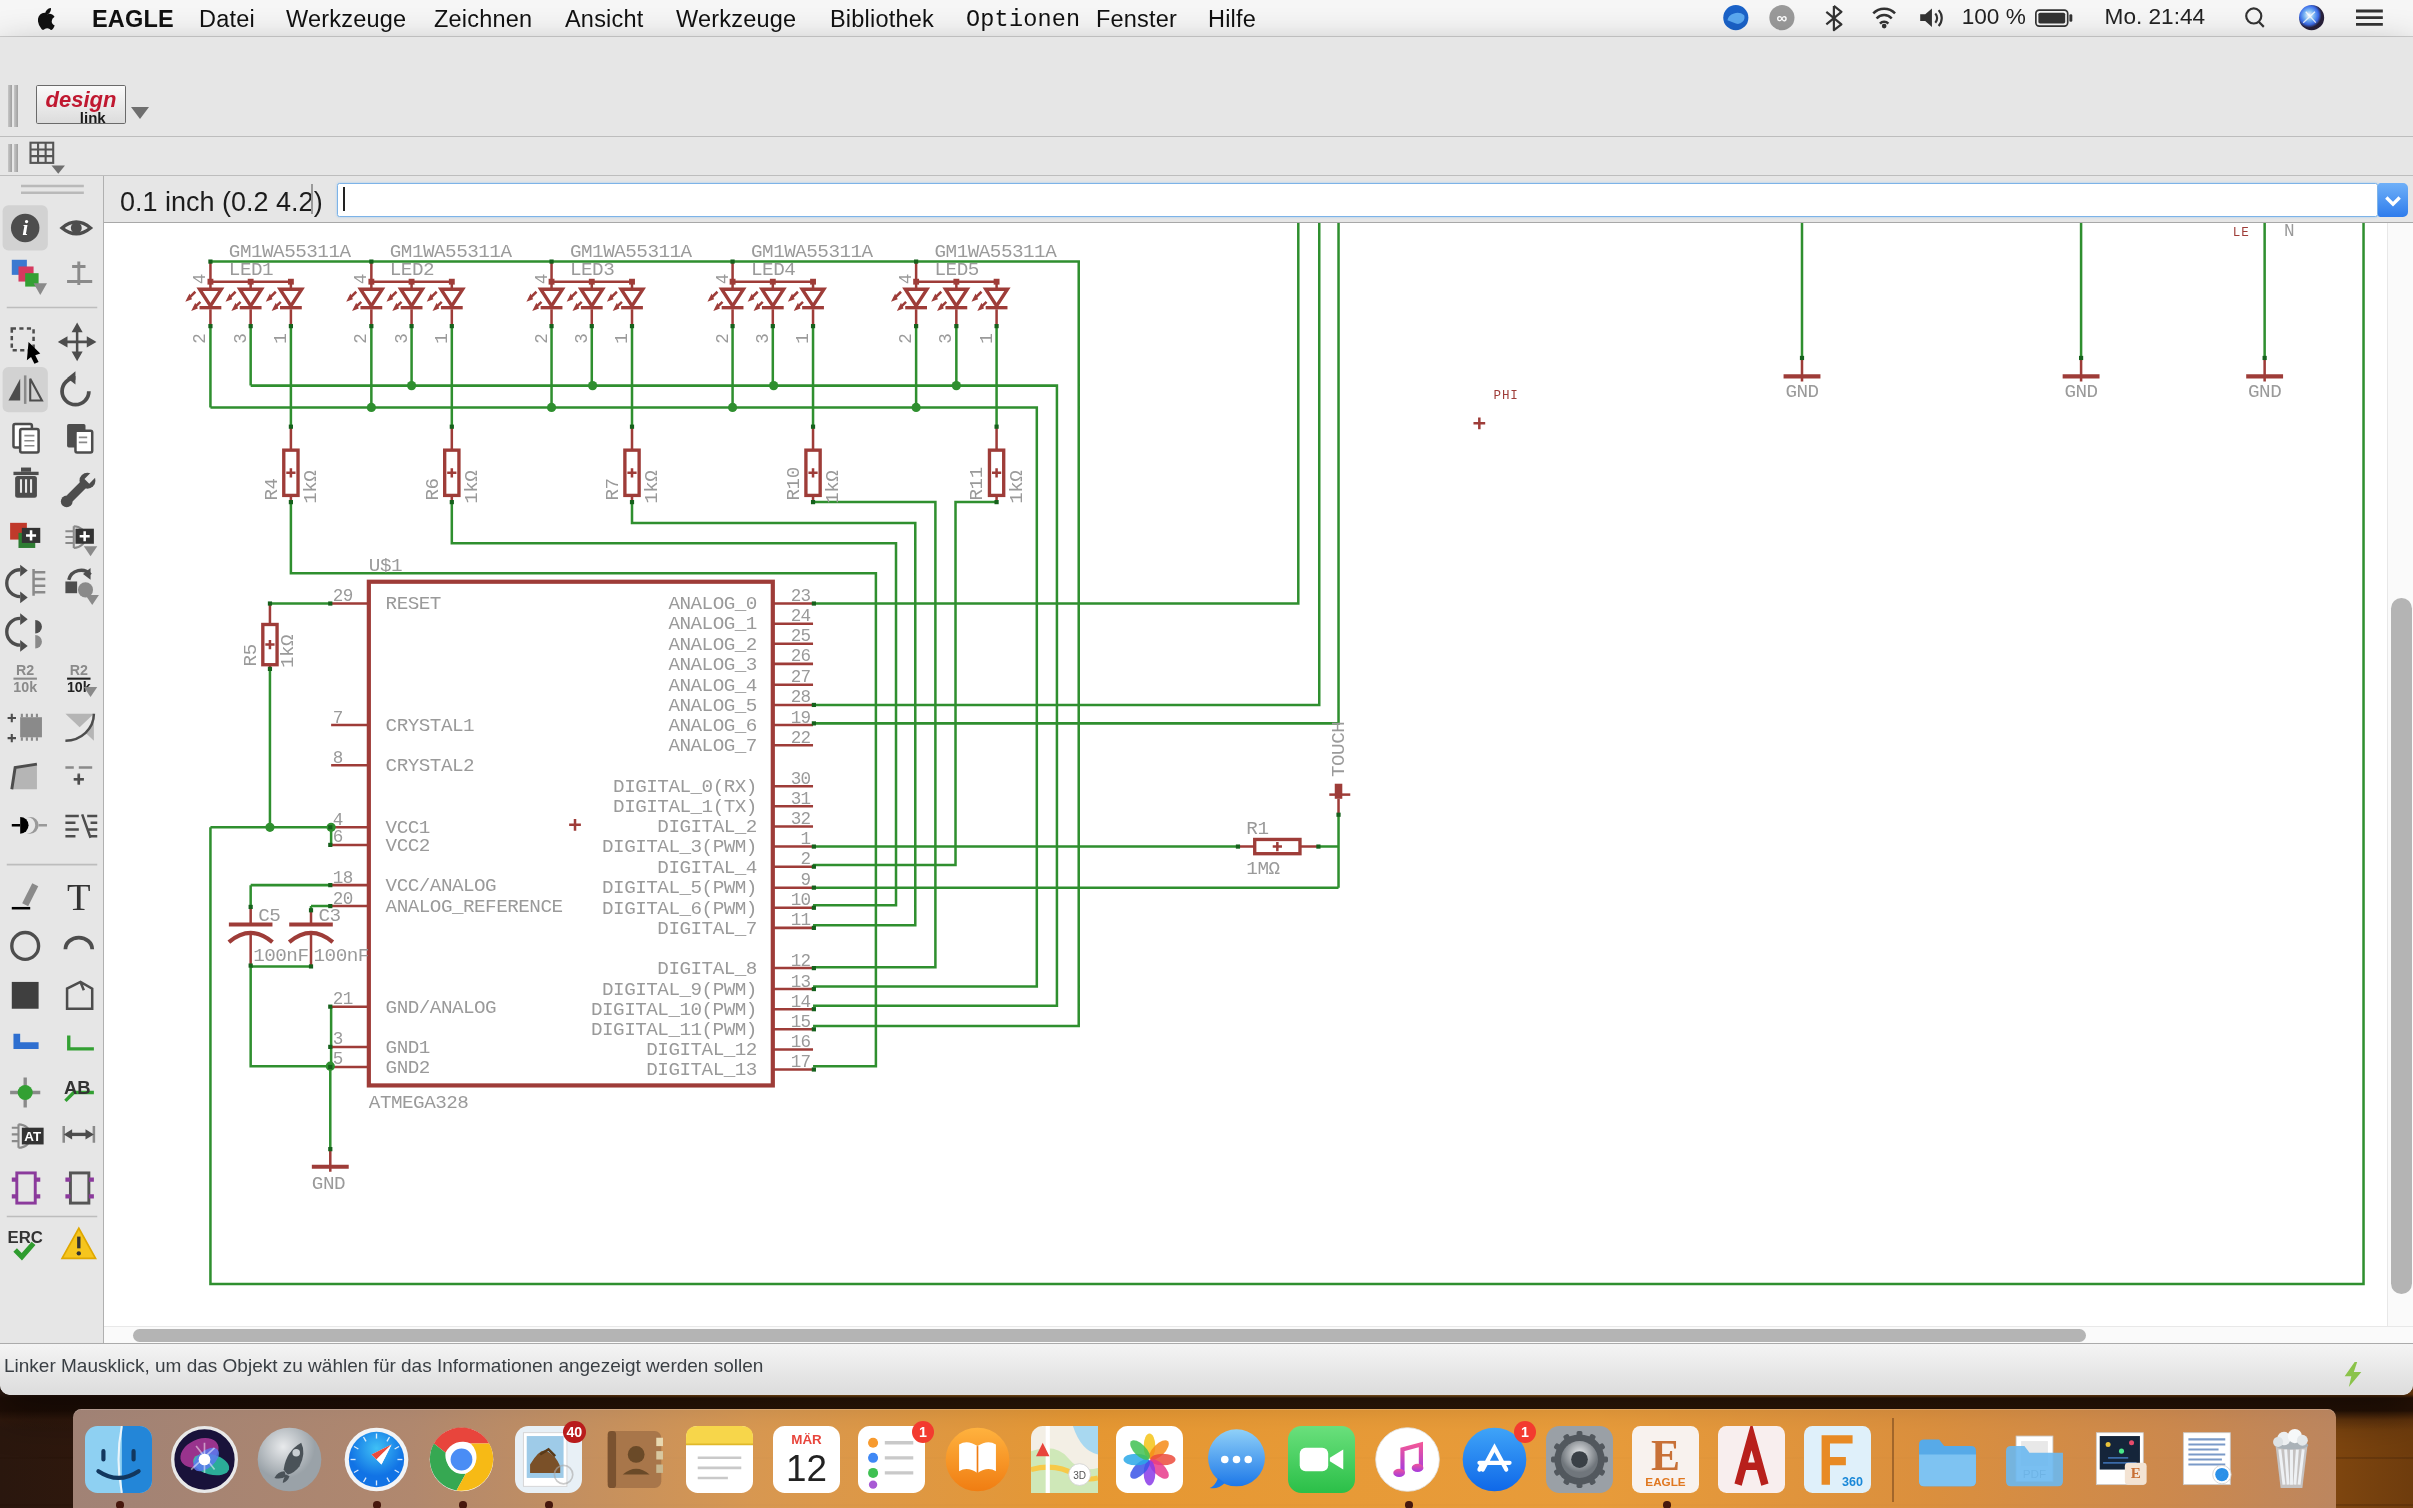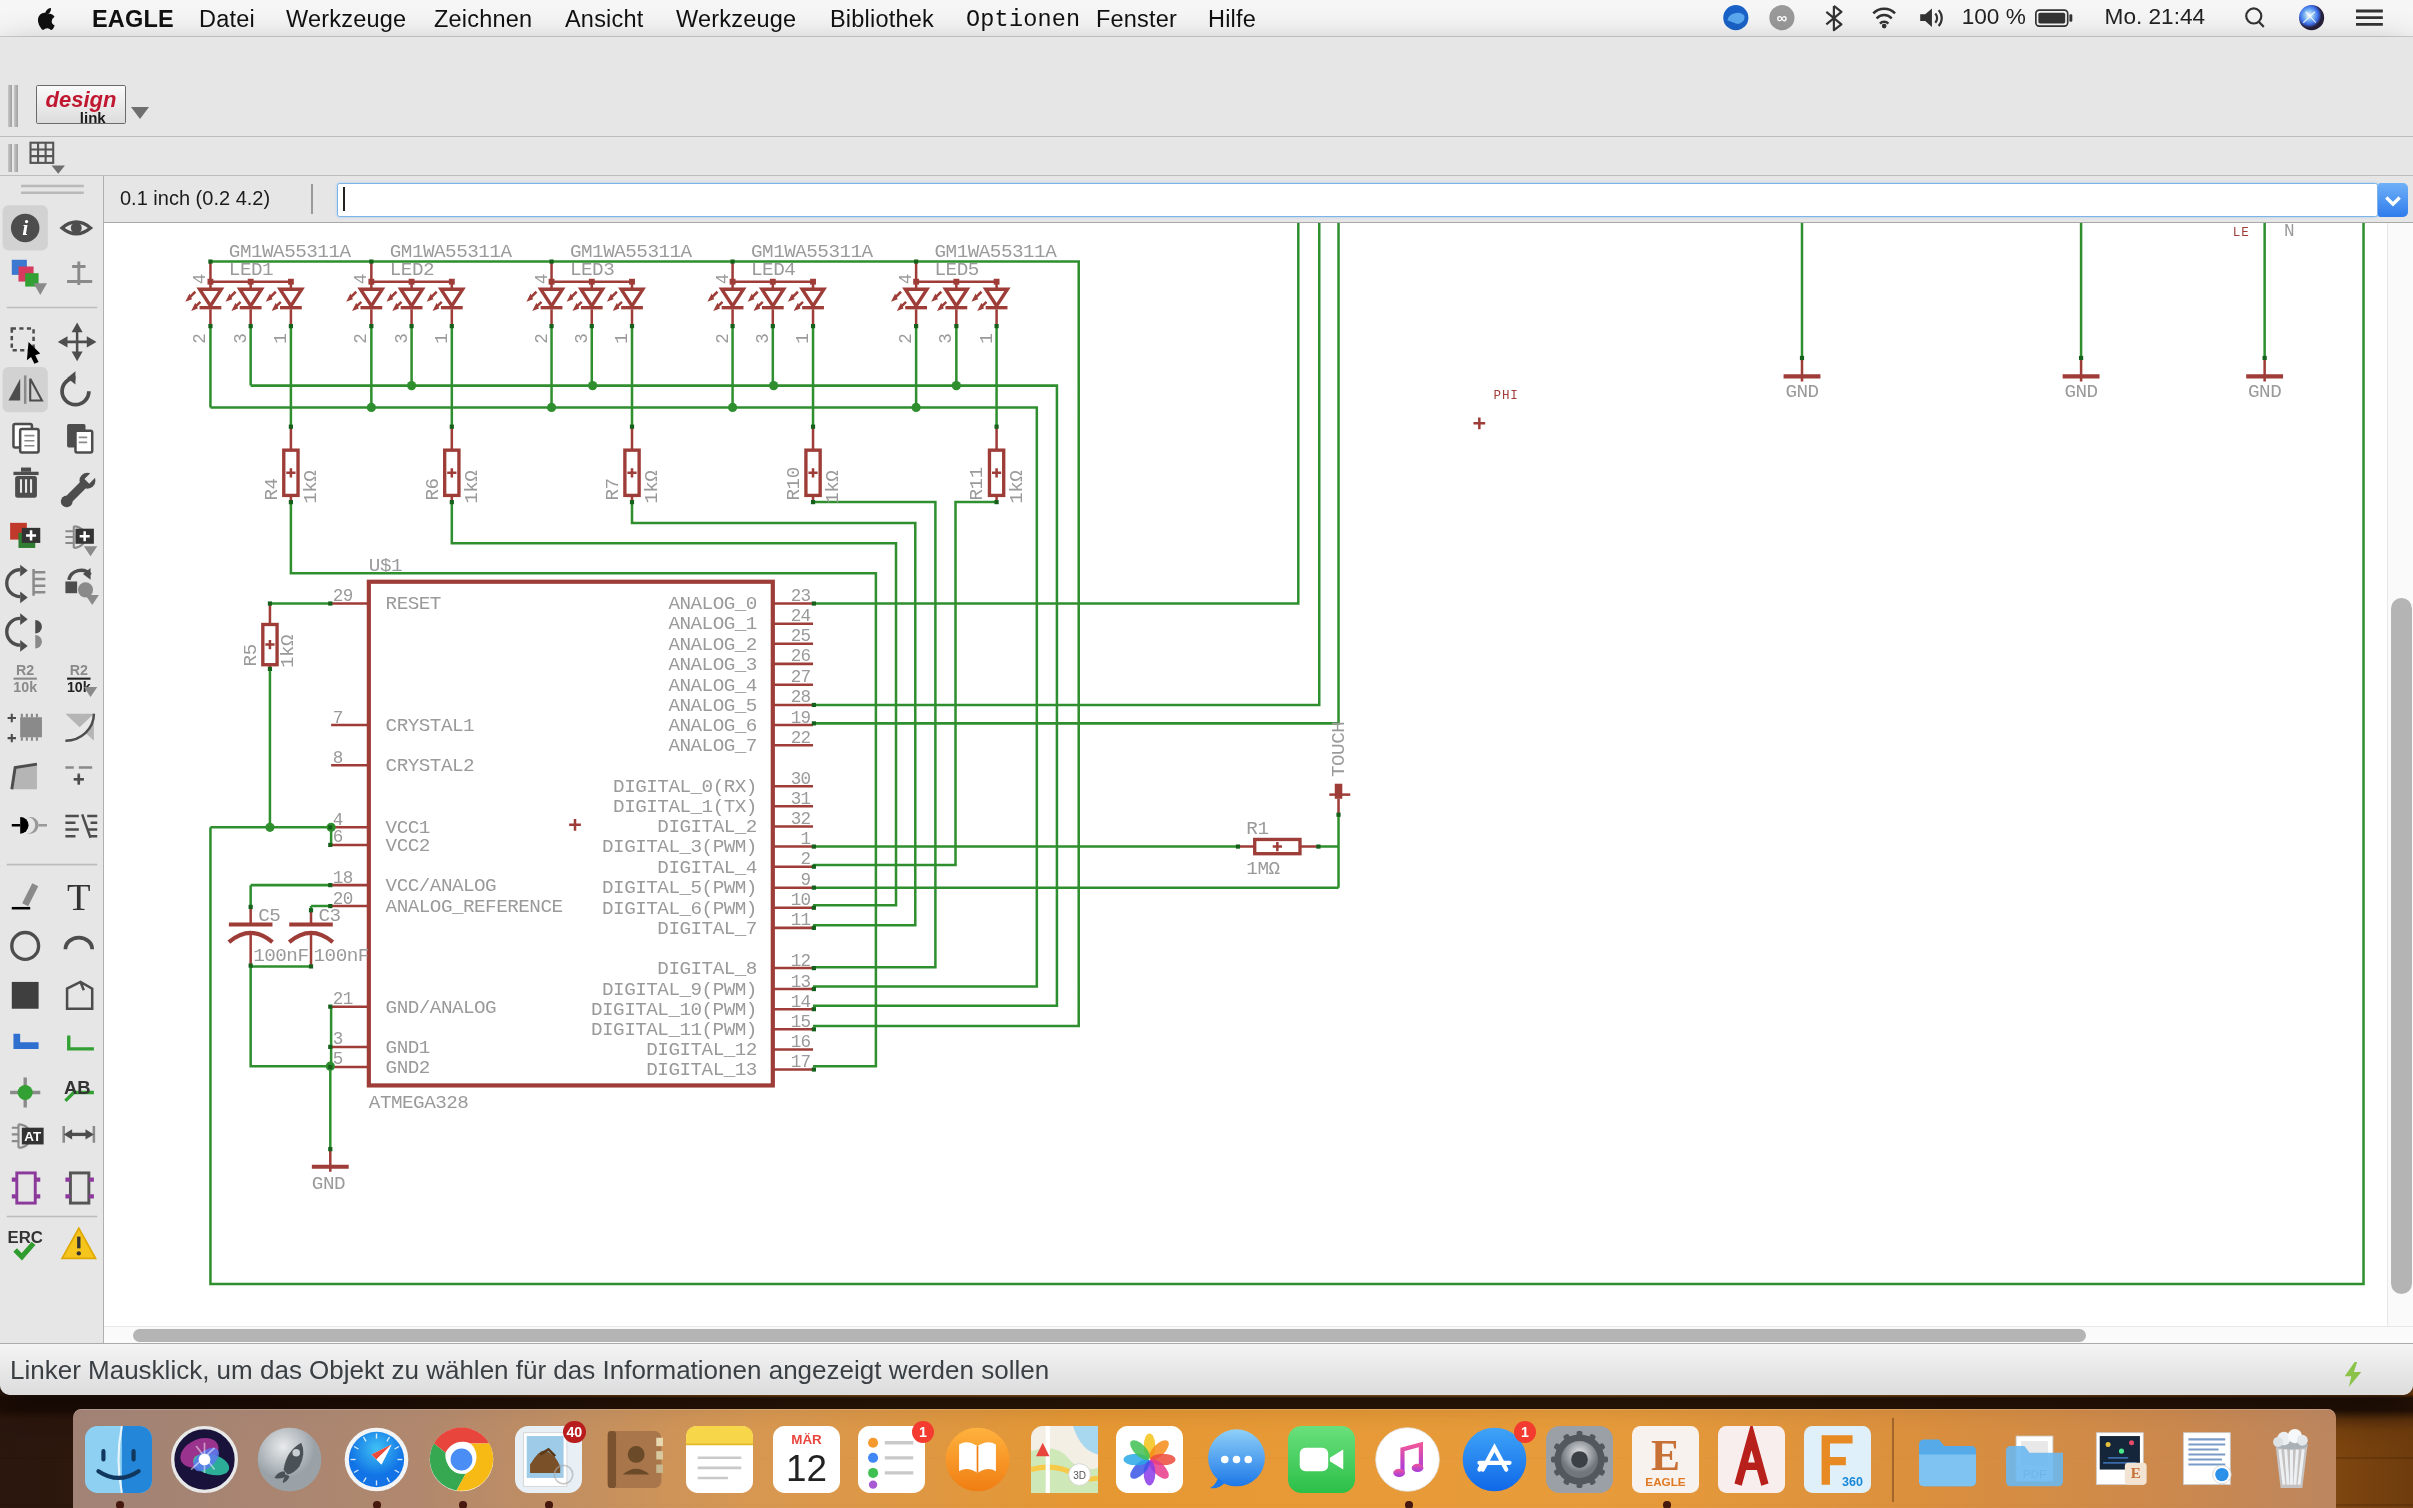--- a/index.html
+++ b/index.html
@@ -15,21 +15,21 @@
 #tb1{position:absolute;left:0;top:38px;width:2413px;height:62px;background:#e6e6e6;border-bottom:0.8px solid #bdbdbd}
 #tb2{position:absolute;left:0;top:100px;width:2413px;height:39px;background:#e6e6e6;border-bottom:0.8px solid #bdbdbd}
 #tb3{position:absolute;left:104px;top:139px;width:2310px;height:47px;background:#e6e6e6;border-bottom:0.8px solid #a8a8a8}
 #palette{position:absolute;left:0;top:139px;width:104px;height:1167px;background:#e6e6e6;border-right:0.8px solid #b0b0b0}
 #canvas{position:absolute;left:104px;top:186px;width:2283px;height:1103px;background:#fff}
 #vscroll{position:absolute;left:2387px;top:186px;width:27px;height:1103px;background:#fafafa;border-left:0.8px solid #e8e8e8}
 #vthumb{position:absolute;left:2.5px;top:375px;width:21px;height:696px;border-radius:11px;background:#b4b4b4}
 #hscroll{position:absolute;left:104px;top:1289px;width:2310px;height:17.6px;background:#fafafa;border-top:0.8px solid #e8e8e8}
 #hthumb{position:absolute;left:28.5px;top:1.7px;width:1953px;height:13.4px;border-radius:6.7px;background:#b4b4b4}
 #status{position:absolute;left:0;top:1306px;width:2413px;height:52px;background:linear-gradient(#f4f4f4,#dcdcdc);border-top:0.8px solid #ababab;border-radius:0 0 10px 10px}
-#status span{position:absolute;left:10px;top:11px;font-size:26px;color:#3a3f44}
+#status span{position:absolute;left:4px;top:11px;font-size:19px;color:#3a3f44}
 #dockpanel{position:absolute;left:73px;top:1409px;width:2263px;height:100px;border-radius:8.4px 8.4px 0 0;
  background:linear-gradient(90deg,rgba(168,137,124,.94) 0%,rgba(181,141,116,.94) 15%,rgba(217,154,85,.93) 30%,rgba(230,152,51,.93) 45%,rgba(232,156,59,.93) 67%,rgba(220,145,64,.93) 82%,rgba(207,140,82,.93) 93%,rgba(192,138,100,.94) 100%);box-shadow:inset 0 0.8px 0 rgba(255,255,255,.25)}
 .hndl{position:absolute;width:3.4px;background:linear-gradient(90deg,#c6c6c6,#9f9f9f)}
 </style></head><body>
 <div id="desktop"></div>
 <div id="menubar">
     <svg width="18.4" height="22" viewBox="0 0 22 26" style="position:absolute;left:38px;top:7.5px">
       <path d="M15.5,0 q0.5,3.5 -2,6 q-2.5,2.5 -5,2 q-0.5,-3 2,-5.7 q2.5,-2.6 5,-2.3 Z" fill="#111"></path>
       <path d="M11,8.6 q3,-1.6 6,0 q1.8,1 2.8,2.6 q-3.4,2 -3.4,5.4 q0,3.6 3.6,5.2 q-1,2.6 -2.6,4.4 q-1.6,1.8 -3.4,-0.2 q-1.6,-1 -3,-1 q-1.6,0 -3,1 q-2,2 -3.8,0 q-3.6,-4 -4.2,-9 q-0.6,-5.6 2.6,-8.4 q2.2,-2 5,-2 q1.8,0 3.4,1 q0.6,0.5 0,1 Z" fill="#111" transform="translate(0,-1)"></path>
     </svg>
@@ -222,21 +222,21 @@
         </g>
         <path d="M8,1452 H116" stroke="#bdbdbd" stroke-width="2"></path>
         <text x="30" y="1484" text-anchor="middle" font-family="Liberation Sans" font-size="20" font-weight="bold" fill="#333">ERC</text>
         <path d="M18,1492 l8,8 14,-16" stroke="#2f9c2f" stroke-width="6" fill="none"></path>
         <polygon points="94,1466 114,1502 74,1502" fill="#f6c51d" stroke="#e0a800" stroke-width="2"></polygon>
         <path d="M94,1476 v14" stroke="#333" stroke-width="4"></path>
         <circle cx="94" cy="1496" r="2.6" fill="#333"></circle>
       </svg>
     </div>
   <div id="tb3">
-    <span style="position:absolute;left:16px;top:11px;font-size:20px;color:#1c1c1c">0.1 inch (0.2 4.2)</span>
+    <span style="position:absolute;left:16px;top:11px;font-size:27px;color:#1c1c1c">0.1 inch (0.2 4.2)</span>
     <div style="position:absolute;left:207px;top:8.4px;width:1.7px;height:30px;background:#9a9a9a"></div>
     <div style="position:absolute;left:233px;top:6.7px;width:2041px;height:34px;background:#fff;border:1.7px solid #7db3e8;border-radius:2.5px;box-shadow:0 0 2.5px #9ec9f0">
       <div style="position:absolute;left:5px;top:3.4px;width:1.7px;height:23.5px;background:#222"></div>
     </div>
     <div style="position:absolute;left:2274px;top:6.7px;width:30px;height:34px;background:linear-gradient(#6fb0f8,#2f7cec);border-radius:2.5px 5px 5px 2.5px">
       <svg width="30" height="34" viewBox="0 0 36 40">
           <path d="M10,17 l8,8 8,-8" stroke="#fff" stroke-width="4" fill="none"></path>
         </svg>
     </div>
   </div>

